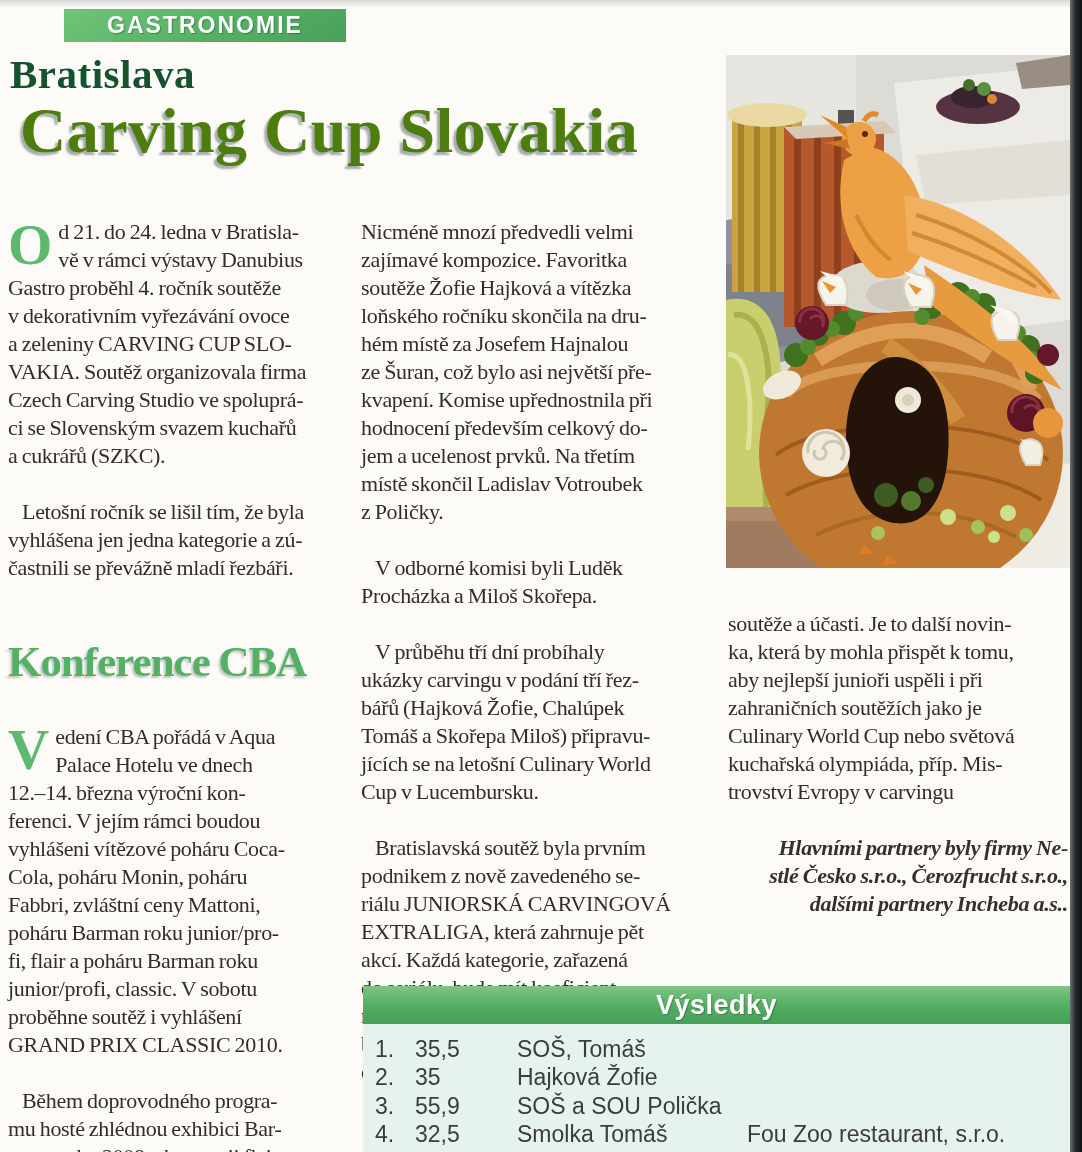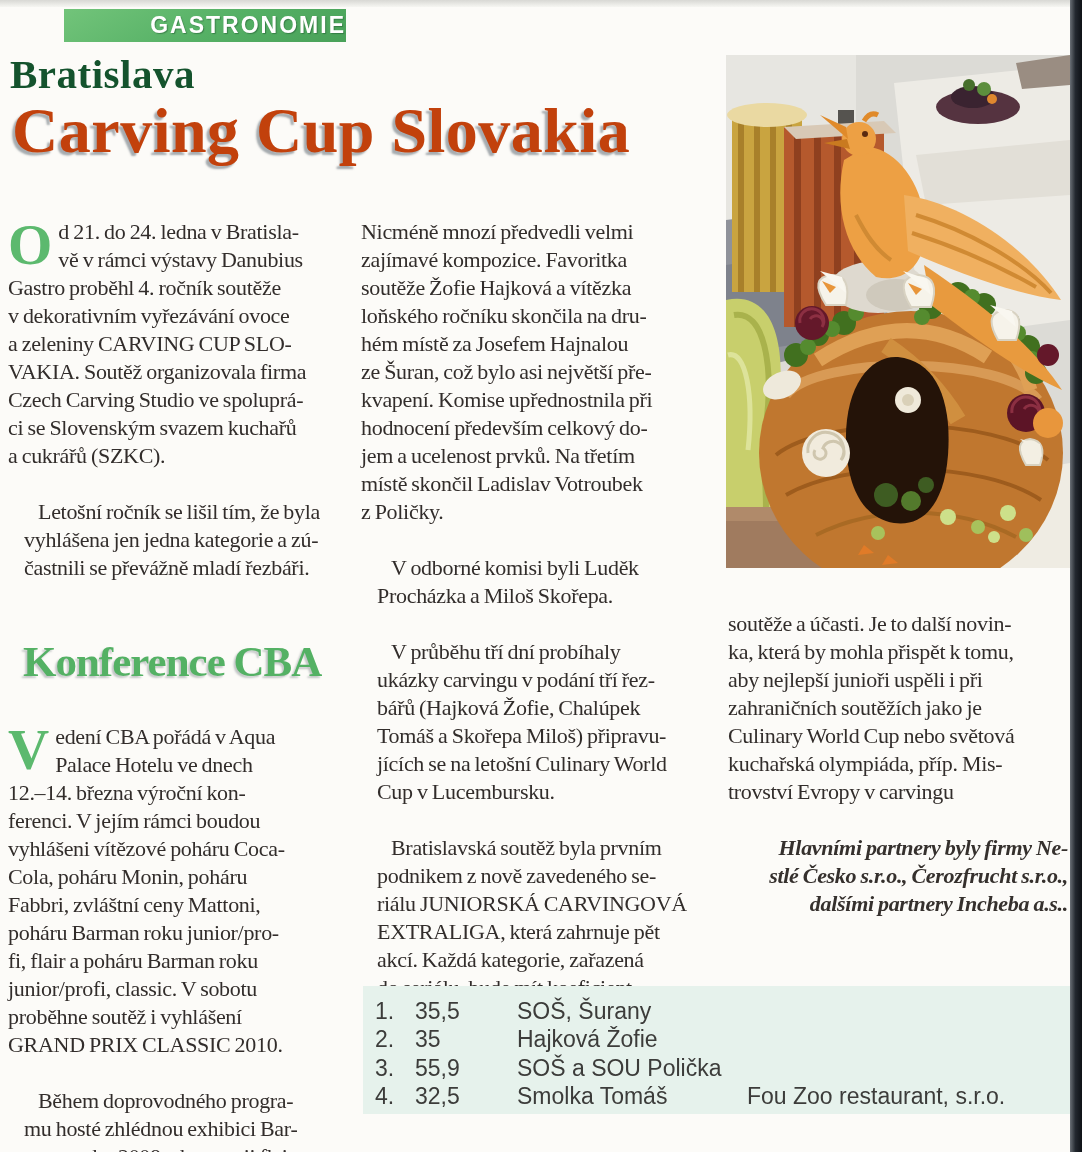--- a/index.html
+++ b/index.html
@@ -7,38 +7,38 @@
     position:relative;width:1082px;height:1152px;overflow:hidden;
     background:#fcfbf8;
     font-family:"Liberation Serif", serif;
   }
   .top-strip{position:absolute;left:0;top:0;width:1082px;height:7px;
     background:linear-gradient(to bottom,#d8d8d4,#f6f6f2);}
   .section-banner{
     position:absolute;left:64px;top:9px;width:282px;height:33px;
     background:linear-gradient(150deg,#72c47a 0%,#55b065 55%,#49a159 100%);
     color:#fff;font-family:"Liberation Sans",sans-serif;font-weight:bold;
-    font-size:23px;letter-spacing:2px;text-align:right;line-height:33px;
+    font-size:23px;letter-spacing:2px;text-align:center;line-height:33px;
     text-shadow:1px 1px 1px rgba(30,85,45,.5);
   }
   .kicker{position:absolute;left:10px;top:50px;font-size:41px;font-weight:bold;
     color:#14532d;letter-spacing:.5px;}
-  .title{position:absolute;left:12px;top:94px;font-size:64px;font-weight:bold;
-    color:#c2410c;letter-spacing:.5px;
+  .title{position:absolute;left:20px;top:94px;font-size:64px;font-weight:bold;
+    color:#4d7c0f;letter-spacing:.5px;
     text-shadow:-3px 3px 2px rgba(95,105,115,.55);}
   .col{position:absolute;white-space:pre-line;font-size:22px;line-height:28px;
     letter-spacing:-0.3px;word-spacing:-1px;color:#322d2b;}
   #col1{left:8px;top:190px;width:340px;}
   #col2{left:361px;top:190px;width:345px;}
   #col3{left:728px;top:582px;width:340px;}
   .col p{margin:0;}
-  .col p.ind{text-indent:14px;margin-left:16px;}
+  .col p.ind{text-indent:14px;}
   .dropcap{float:left;font-size:57px;line-height:46px;font-weight:bold;
     color:#5cb96e;margin:4px 6px 0 0;letter-spacing:0;}
-  .subhead{font-size:43px;font-weight:bold;color:#54b164;margin:30px 15px 12px;
+  .subhead{font-size:43px;font-weight:bold;color:#54b164;margin:30px 0 12px;
     line-height:1;letter-spacing:-1px;white-space:nowrap;
     text-shadow:-2px 2px 2px rgba(110,120,125,.4);}
   .partners{font-style:italic;font-weight:bold;text-align:right;margin-top:14px;
     color:#35302d;}
   .signature{font-style:italic;font-weight:bold;text-align:right;margin-top:26px;
     color:#35302d;}
   .photo-frame{position:absolute;left:726px;top:55px;width:344px;height:513px;
     background:#d9d9d5;}
   .photo-frame svg{display:block;}
   .edge-strip{position:absolute;left:1070px;top:0;width:12px;height:1152px;
@@ -285,26 +285,27 @@
     <p class="partners">Hlavními partnery byly firmy Ne-
 stlé Česko s.r.o., Čerozfrucht s.r.o.,
 dalšími partnery Incheba a.s..</p>
     <div class="signature">
       <div>Luděk Procházka</div>
       <div>odborný garant soutěže</div>
     </div>
   </div>
 
   <div class="results">
+    <div class="results-header">Výsledky</div>
     <div class="results-body">
       <div class="rrow">
         <span class="rank">1.</span>
         <span class="score">35,5</span>
         <span class="spacer"></span>
-        <span class="org">SOŠ, Šurany</span>
+        <span class="org">SOŠ, Tomáš</span>
       </div>
       <div class="rrow">
         <span class="rank">2.</span>
         <span class="score">35</span>
         <span class="spacer"></span>
         <span class="name">Hajková Žofie</span>
       </div>
       <div class="rrow">
         <span class="rank">3.</span>
         <span class="score">55,9</span>

